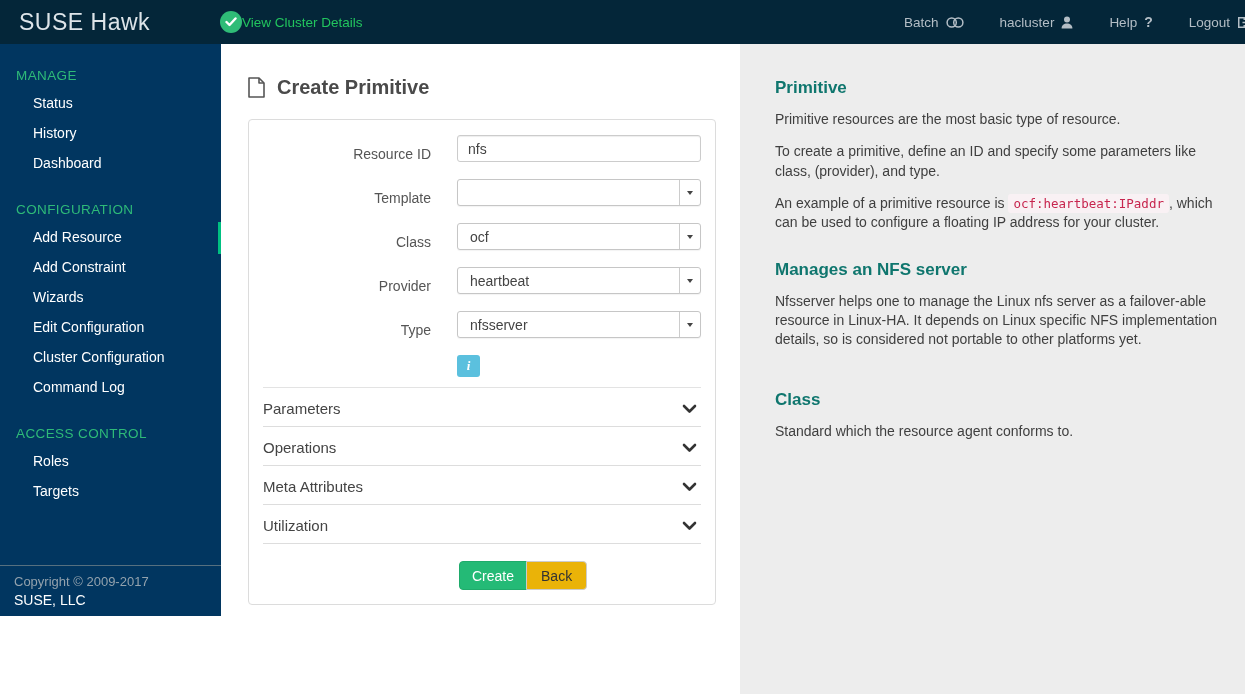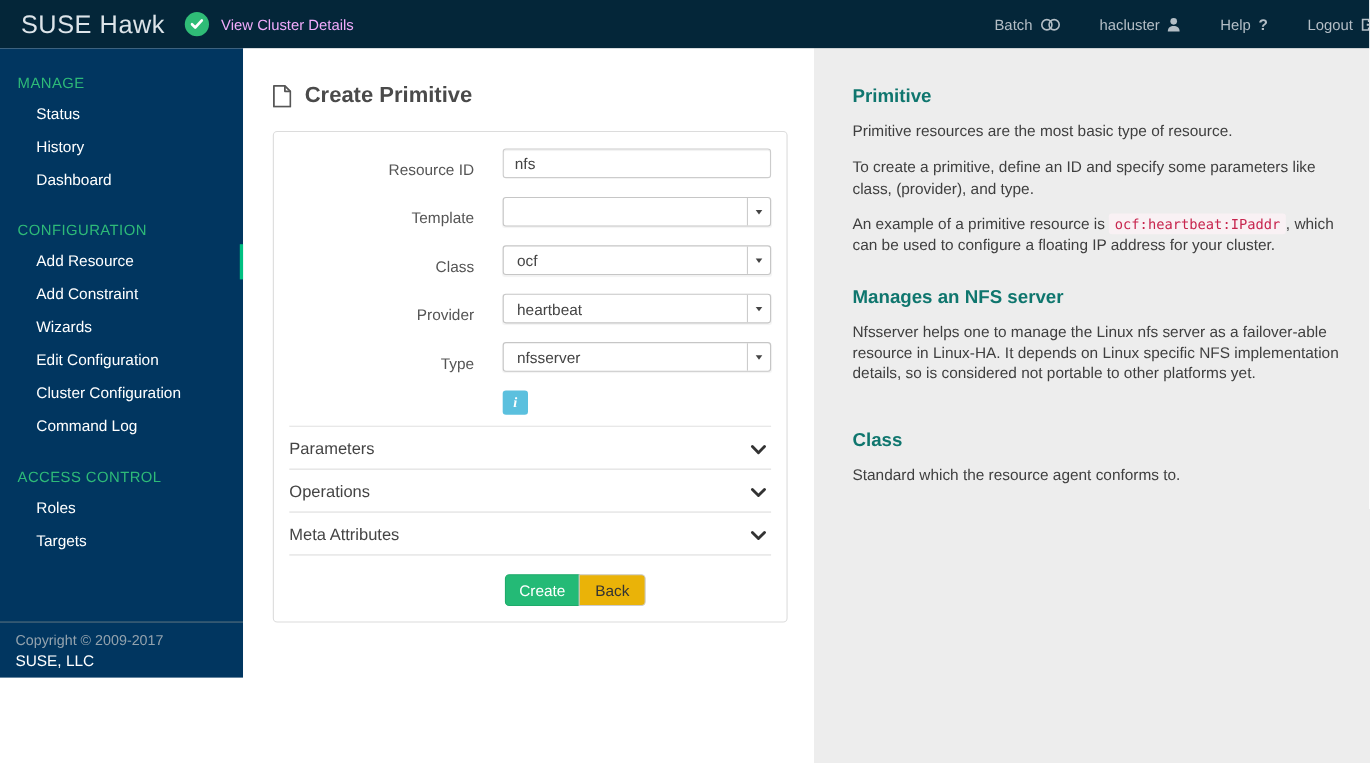--- a/index.html
+++ b/index.html
@@ -2,23 +2,23 @@
 <html><head>
 <meta charset="utf-8">
 <style>
   * { margin:0; padding:0; box-sizing:border-box; }
   html,body { background:#fff; font-family:"Liberation Sans", sans-serif; }
   .page { position:relative; width:1245px; height:694px; overflow:hidden; background:#fff; }
 
   
   .topbar { position:absolute; left:0; top:0; width:1245px; height:44px;
             background:#042639; display:flex; align-items:center; overflow:hidden; }
-  .brand { width:168px; padding-left:19px; font-size:23px; color:#dde4e9;
+  .brand { width:220px; padding-left:19px; font-size:23px; color:#dde4e9;
            letter-spacing:.5px; white-space:nowrap; }
-  .status-link { display:flex; align-items:center; gap:11px; color:#f0abfc;
+  .status-link { display:flex; align-items:center; color:#22c55e;
                  font-size:13.5px; cursor:pointer; }
   .check-circle { width:22px; height:22px; border-radius:50%; background:#2fbc77;
                   display:flex; align-items:center; justify-content:center; flex:0 0 auto; }
   .topnav { margin-left:auto; display:flex; gap:36px;
             color:#b4bec6; font-size:13.5px; }
   .topnav a { display:flex; align-items:center; gap:7px; color:#b4bec6;
               text-decoration:none; cursor:pointer; white-space:nowrap; }
   .topnav .qmark { font-weight:bold; font-size:14px; }
   .logout-item { margin-right:-6px; }
 
@@ -257,20 +257,28 @@
           </span>
         </div>
         <div class="acc-item">
           <span>Meta Attributes</span>
           <span>
             <svg width="15" height="10" viewBox="0 0 15 10">
                 <polyline points="2,2 7.5,7.5 13,2" fill="none" stroke="#333" stroke-width="2.6" stroke-linecap="round" stroke-linejoin="round"></polyline>
               </svg>
           </span>
         </div>
+        <div class="acc-item">
+          <span>Utilization</span>
+          <span>
+            <svg width="15" height="10" viewBox="0 0 15 10">
+                <polyline points="2,2 7.5,7.5 13,2" fill="none" stroke="#333" stroke-width="2.6" stroke-linecap="round" stroke-linejoin="round"></polyline>
+              </svg>
+          </span>
+        </div>
       </div>
 
       <div class="btn-row">
         <button type="submit" class="btn btn-create">Create</button>
         <button type="button" class="btn btn-back">Back</button>
       </div>
 
     </form>
   </main>
 

